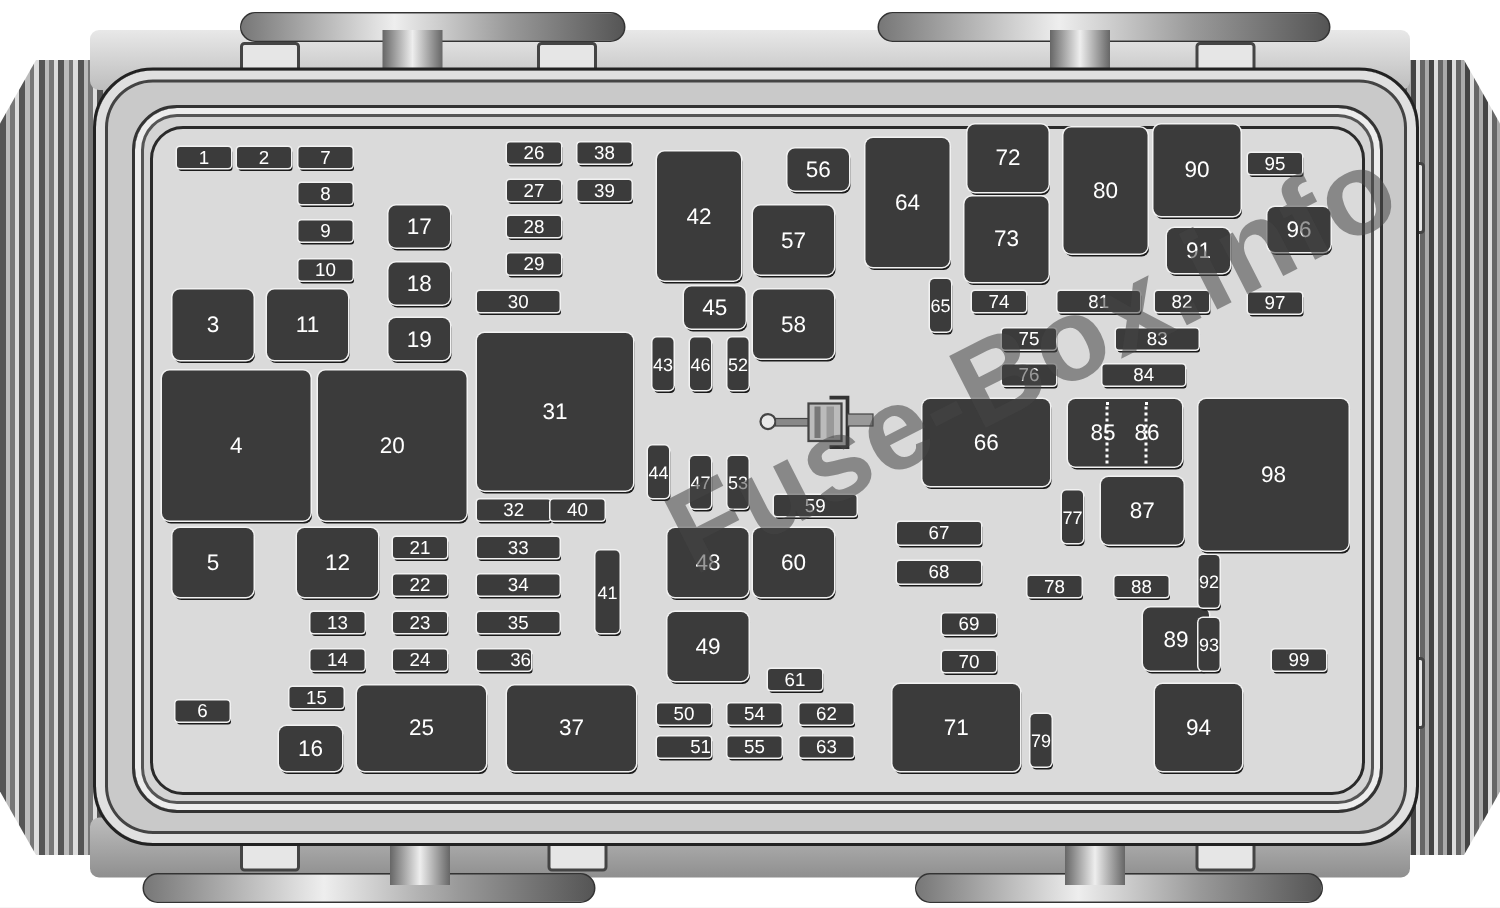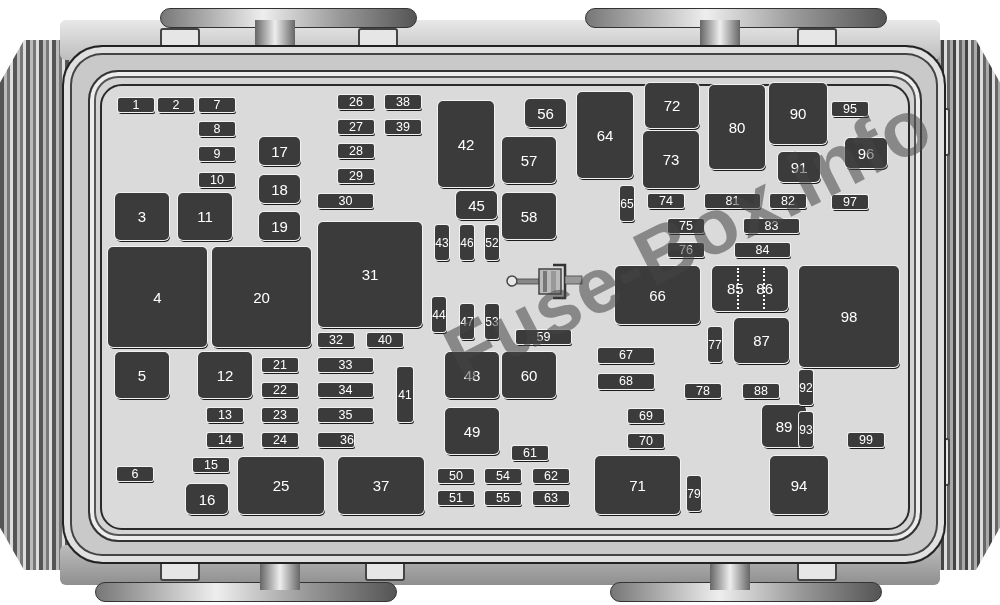--- a/index.html
+++ b/index.html
@@ -165,21 +165,21 @@
     </div>
     <div class="fuse small" style="left: 338px; top: 169px; width: 36px; height: 14px;">
       <span>29</span>
     </div>
     <div class="fuse small" style="left: 318px; top: 194px; width: 55px; height: 14px;">
       <span>30</span>
     </div>
     <div class="fuse big" style="left: 318px; top: 222px; width: 104px; height: 105px;">
       <span>31</span>
     </div>
-    <div class="fuse small" style="left: 318px; top: 333px; width: 36px; height: 14px;">
+    <div class="fuse small" style="left: 318px; top: 333px; width: 49px; height: 14px;">
       <span>32</span>
     </div>
     <div class="fuse small" style="left: 367px; top: 333px; width: 36px; height: 14px;">
       <span>40</span>
     </div>
     <div class="fuse small" style="left: 318px; top: 358px; width: 55px; height: 14px;">
       <span>33</span>
     </div>
     <div class="fuse small" style="left: 318px; top: 383px; width: 55px; height: 14px;">
       <span>34</span>
@@ -246,21 +246,21 @@
     </div>
     <div class="fuse small" style="left: 438px; top: 469px; width: 36px; height: 14px;">
       <span>50</span>
     </div>
     <div class="fuse small" style="left: 485px; top: 469px; width: 36px; height: 14px;">
       <span>54</span>
     </div>
     <div class="fuse small" style="left: 533px; top: 469px; width: 36px; height: 14px;">
       <span>62</span>
     </div>
-    <div class="fuse small" style="left: 438px; top: 491px; width: 36px; height: 14px;">
+    <div class="fuse small" style="left: 438px; top: 491px; width: 36px; height: 14px; justify-content: flex-end;">
       <span>51</span>
     </div>
     <div class="fuse small" style="left: 485px; top: 491px; width: 36px; height: 14px;">
       <span>55</span>
     </div>
     <div class="fuse small" style="left: 533px; top: 491px; width: 36px; height: 14px;">
       <span>63</span>
     </div>
     <div class="fuse big" style="left: 577px; top: 92px; width: 56px; height: 86px;">
       <span>64</span>

